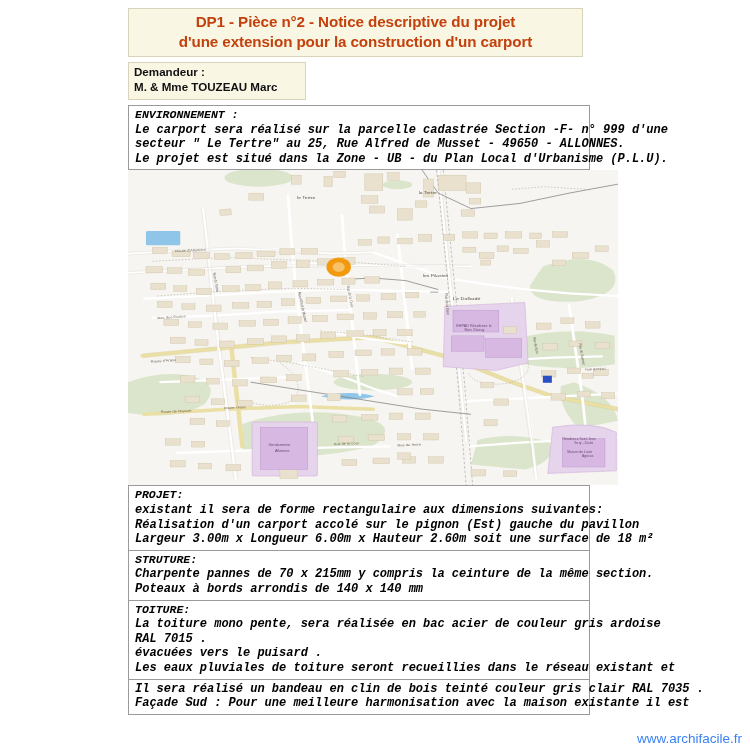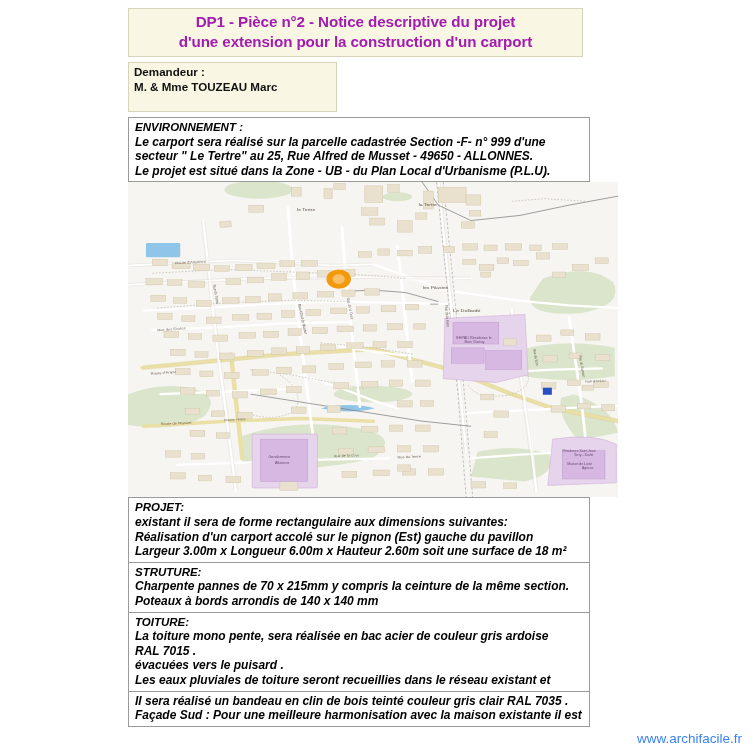--- a/index.html
+++ b/index.html
@@ -22,52 +22,53 @@
     border:1px solid #d9d3bb;
     width:455px;
     box-sizing:border-box;
     padding:3px 6px 4px 6px;
     text-align:center;
   }
   .title-line{
     font-weight:bold;
     font-size:15.2px;
     line-height:20px;
-    color:#a21caf;
+    color:#c2410c;
     letter-spacing:-0.1px;
     white-space:nowrap;
   }
 
   
   .demandeur-row{
     margin-top:5px;
     display:flex;
   }
   .demandeur-box{
     background:#faf6e4;
     border:1px solid #d9d3bb;
     box-sizing:border-box;
-    width:209px;
-    padding:2px 5px 17px 5px;
+    width:178px;
+    padding:2px 5px 5px 5px;
   }
   .demandeur-box .d-line{
     font-weight:bold;
     font-size:11.6px;
     line-height:14.5px;
     color:#111;
     white-space:nowrap;
   }
 
   
   .tbox{
     border:1px solid #9a9a9a;
     box-sizing:border-box;
     width:462px;
     padding:2px 5px 3px 6px;
     background:#fff;
+    font-family:Liberation Mono, monospace;
   }
   .tbox + .tbox{ border-top:none; }
   .tbox .t-head{
     font-style:italic;
     font-weight:bold;
     font-size:11.5px;
     line-height:14.6px;
     color:#000;
   }
   .tbox .t-line{

